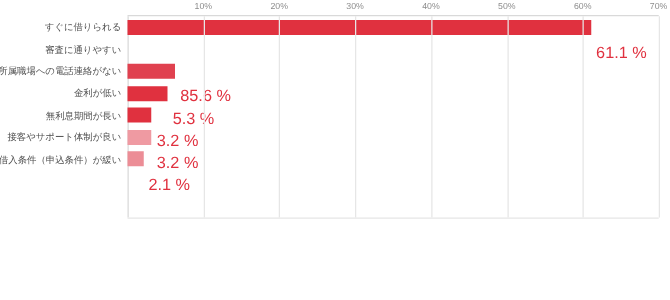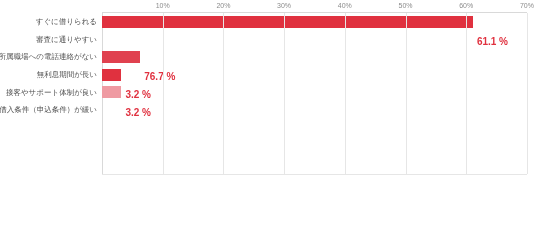--- a/index.html
+++ b/index.html
@@ -83,22 +83,22 @@
     top: 0;
     height: 17.6px;
     display: flex;
     align-items: center;
   }
   .bar {
     height: 12px;
     display: block;
   }
   .bar-value {
-    font-size: 10px;
-    font-weight: bold;
+    font-size: 13px;
+    font-weight: normal;
     color: #e0313f;
     margin-left: 4px;
     white-space: nowrap;
     margin-top: 40px;
   }
   .baseline {
     position: absolute;
     left: 102px;
     top: 13px;
     width: 1px;
@@ -140,39 +140,50 @@
           <span class="bar-value" style="color: rgb(224, 49, 63);">61.1 %</span>
         </div>
       </div>
       <div class="row">
         <div class="cat-label">審査に通りやすい</div>
       </div>
       <div class="row">
         <div class="cat-label">所属職場への電話連絡がない</div>
         <div class="bar-wrap">
           <span class="bar" style="width: 38.241px; background: rgb(224, 65, 79);"></span>
-          <span class="bar-value" style="color: rgb(224, 49, 63);">76.7 %</span>
+          <span class="bar-value" style="color: rgb(224, 49, 63);">85.6 %</span>
+        </div>
+      </div>
+      <div class="row">
+        <div class="cat-label">金利が低い</div>
+        <div class="bar-wrap">
+          <span class="bar" style="width: 32.171px; background: rgb(224, 49, 63);"></span>
+          <span class="bar-value" style="color: rgb(224, 49, 63);">5.3 %</span>
         </div>
       </div>
       <div class="row">
         <div class="cat-label">無利息期間が長い</div>
         <div class="bar-wrap">
           <span class="bar" style="width: 19.424px; background: rgb(224, 49, 63);"></span>
           <span class="bar-value" style="color: rgb(224, 49, 63);">3.2 %</span>
         </div>
       </div>
       <div class="row">
         <div class="cat-label">接客やサポート体制が良い</div>
         <div class="bar-wrap">
           <span class="bar" style="width: 19.424px; background: rgb(239, 154, 162);"></span>
           <span class="bar-value" style="color: rgb(224, 49, 63);">3.2 %</span>
         </div>
       </div>
       <div class="row">
         <div class="cat-label">借入条件（申込条件）が緩い</div>
+        <div class="bar-wrap">
+          <span class="bar" style="width: 12.747px; background: rgb(236, 141, 150);"></span>
+          <span class="bar-value" style="color: rgb(224, 49, 63);">2.1 %</span>
+        </div>
       </div>
     </div>
 
 <div class="gridline" style="left: 162.7px;"></div>
     <div class="gridline" style="left: 223.4px;"></div>
     <div class="gridline" style="left: 284.1px;"></div>
     <div class="gridline" style="left: 344.8px;"></div>
     <div class="gridline" style="left: 405.5px;"></div>
     <div class="gridline" style="left: 466.2px;"></div>
     <div class="gridline" style="left: 526.9px;"></div>

